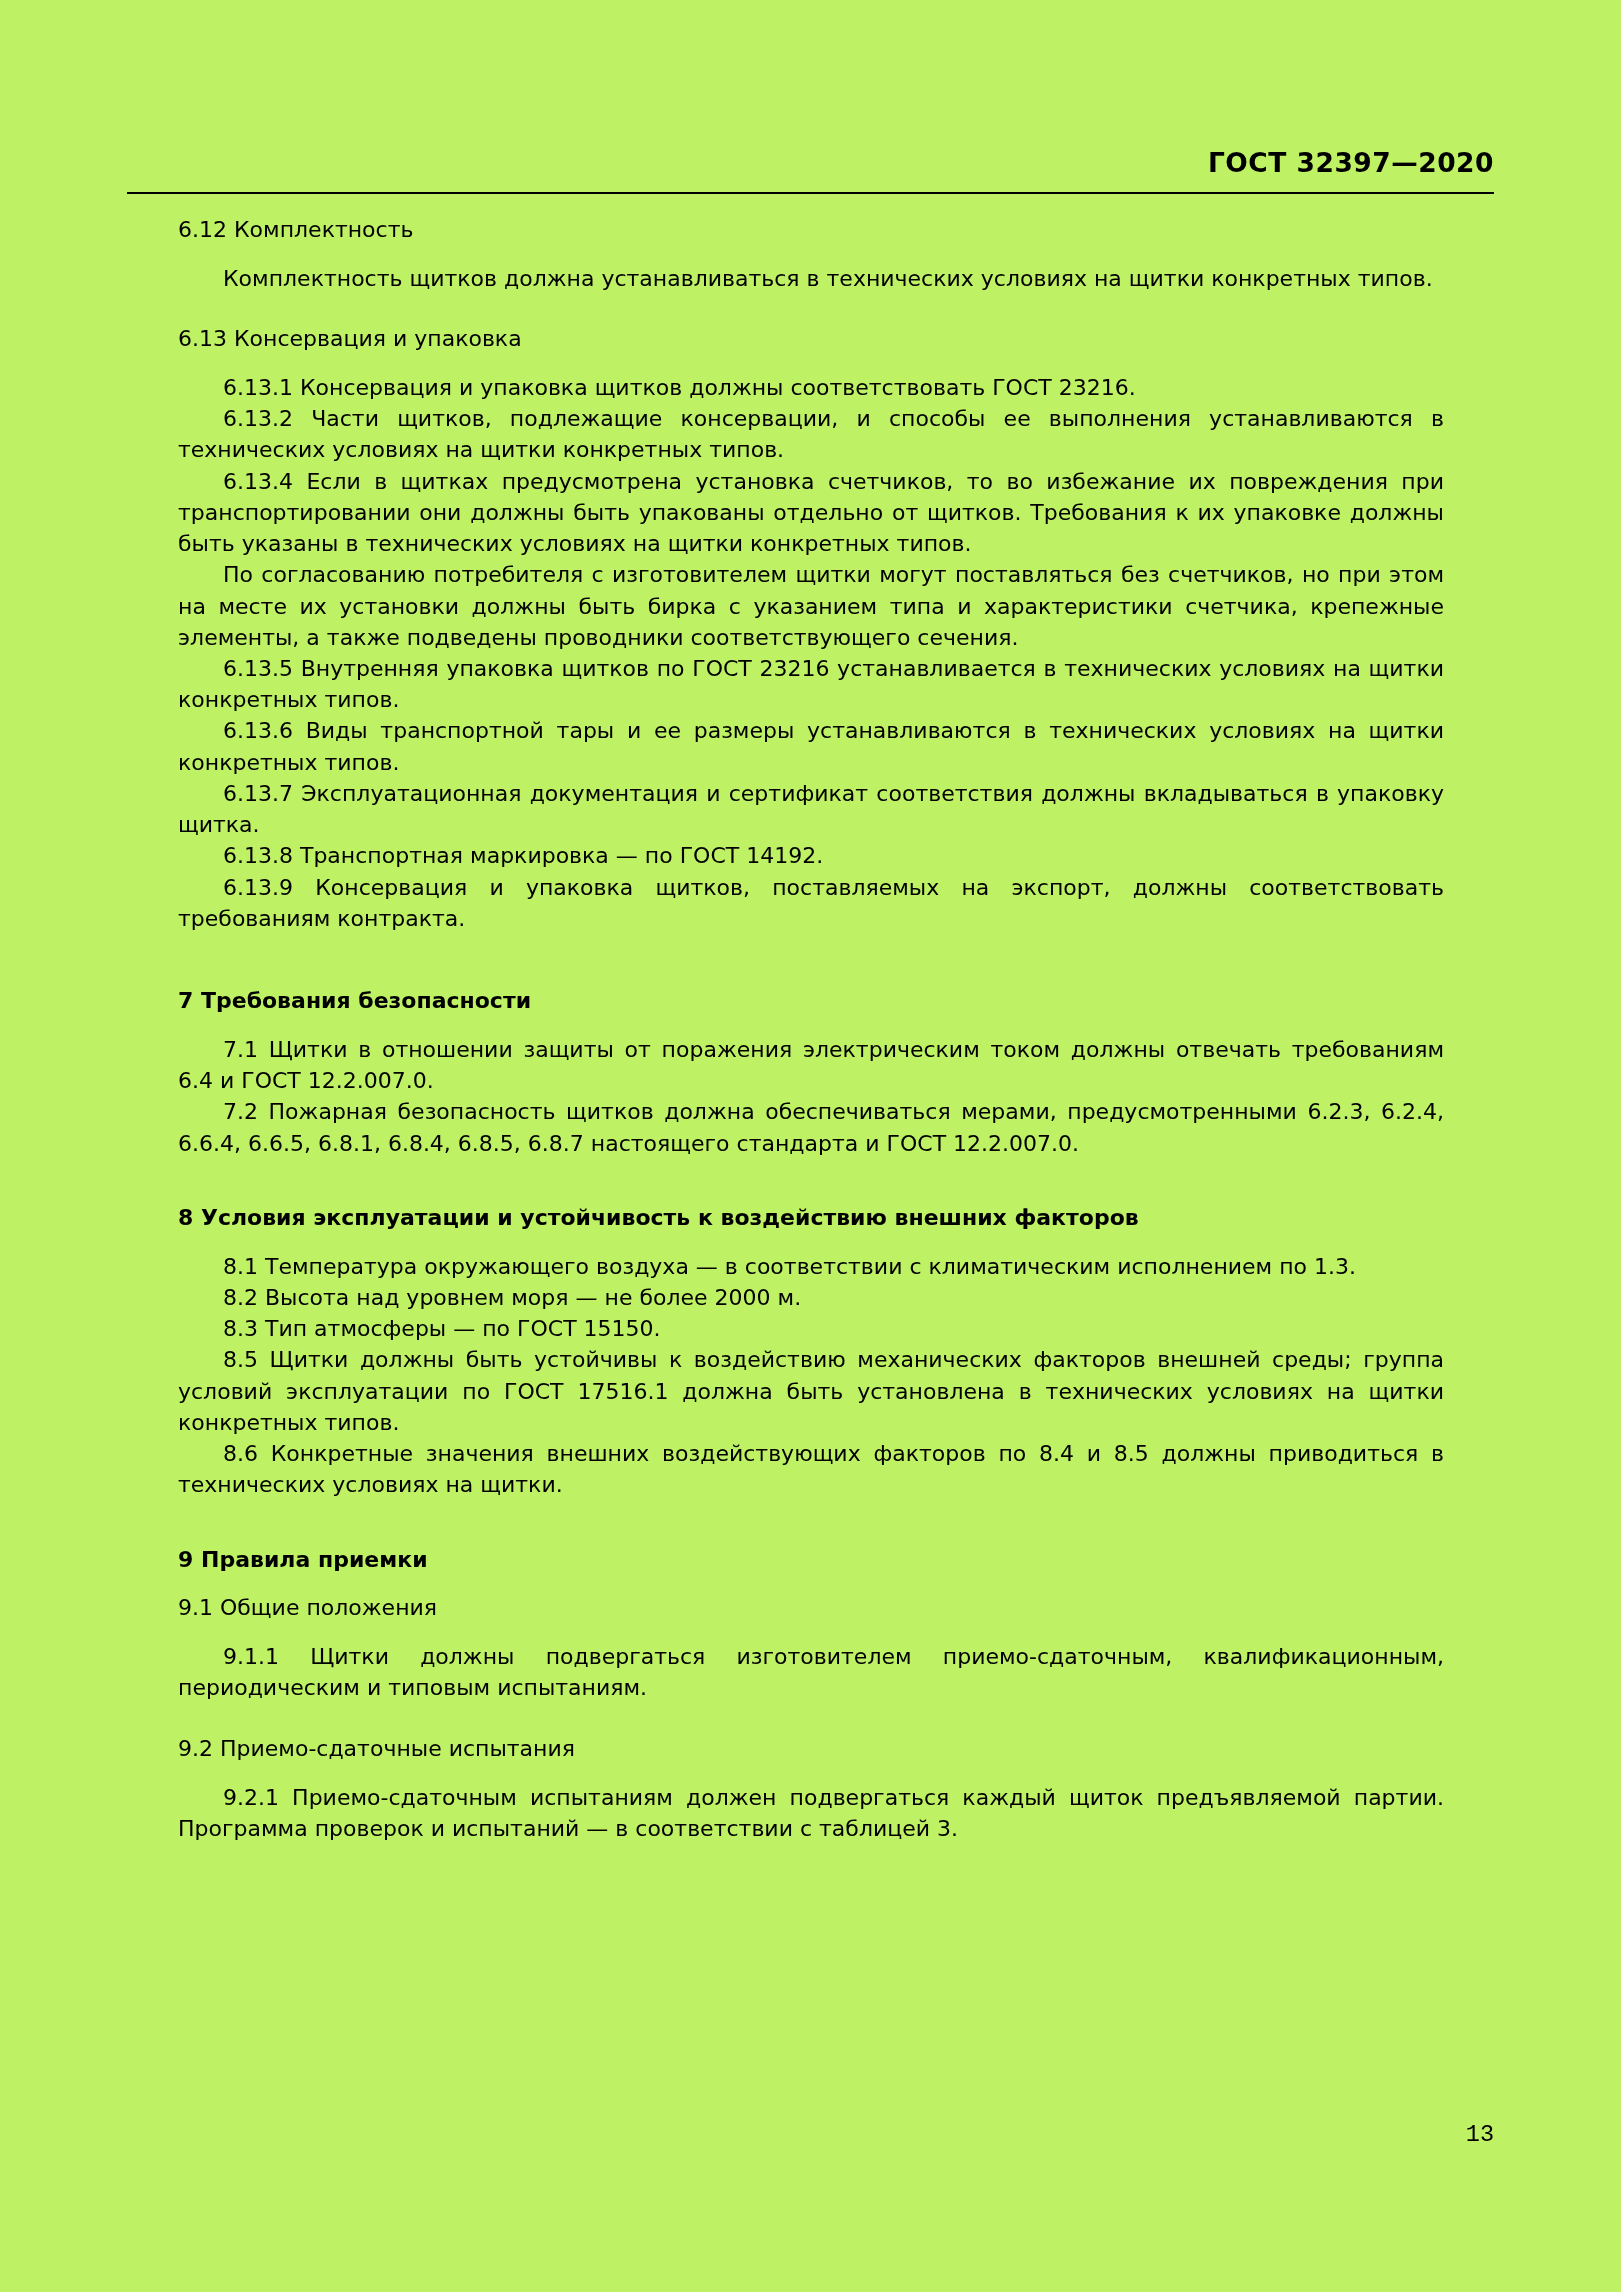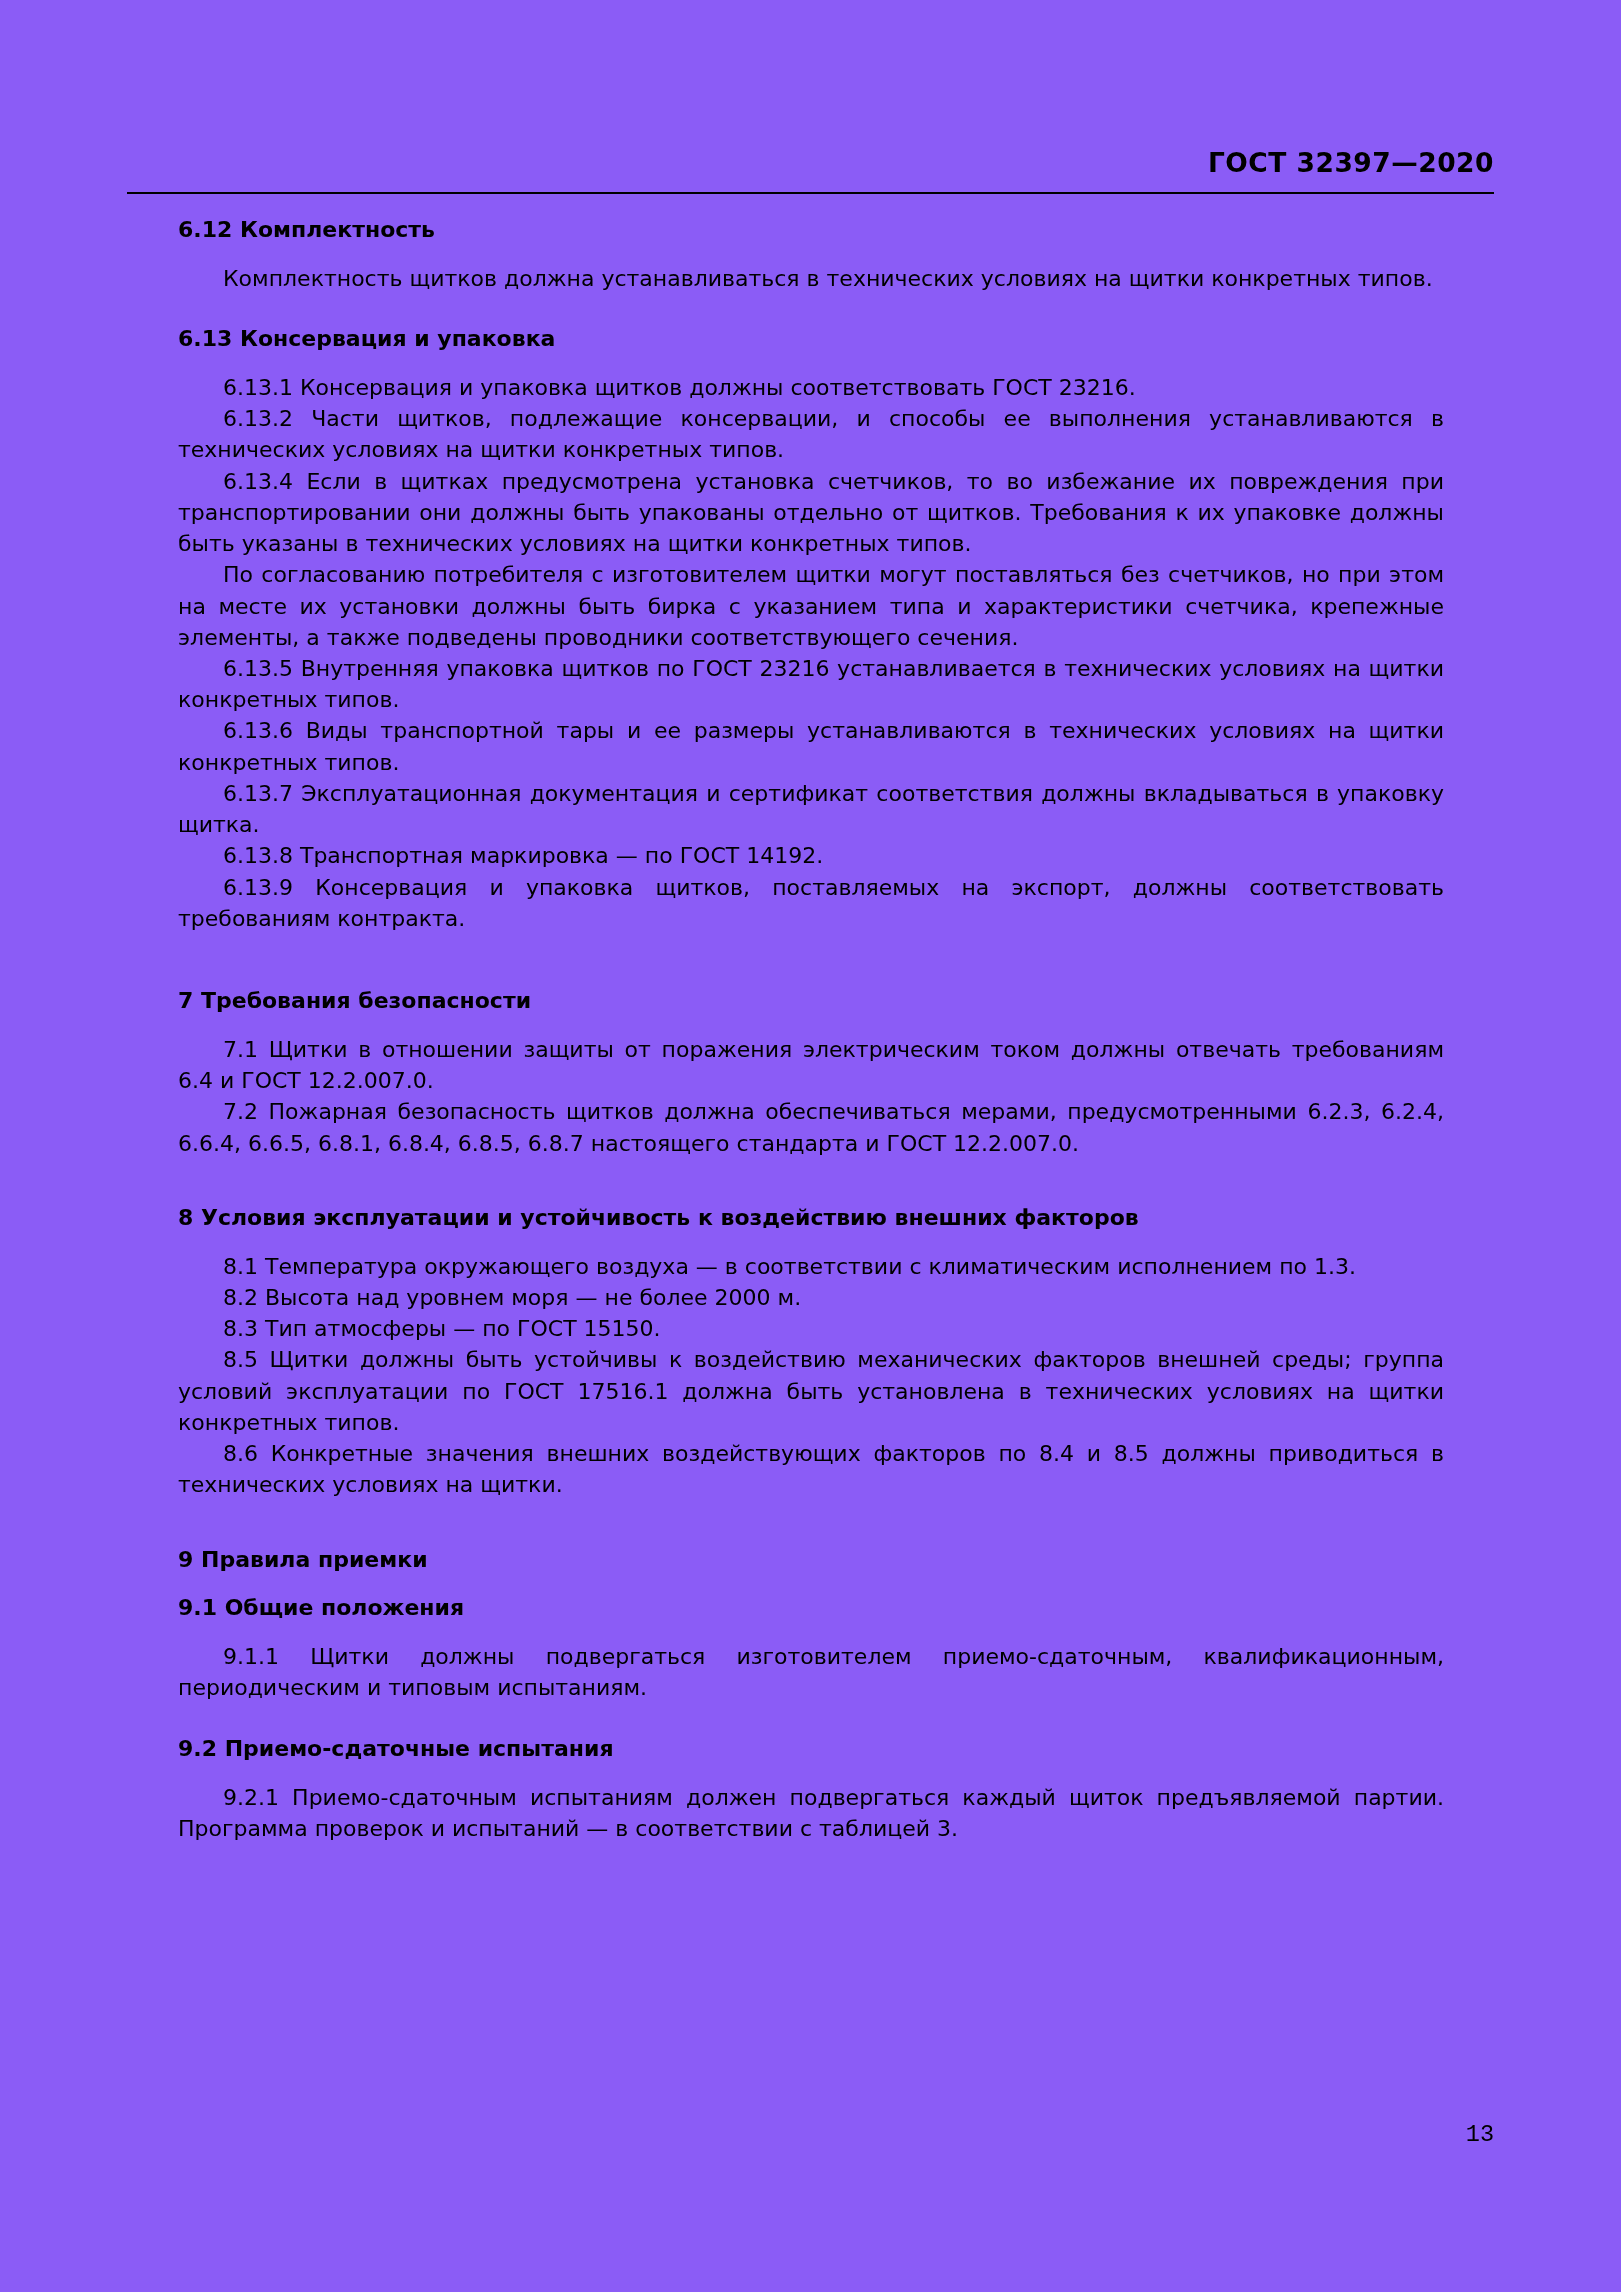--- a/index.html
+++ b/index.html
@@ -9,21 +9,21 @@
   }
   body {
     font-family: "DejaVu Sans", sans-serif;
     color: #000000;
   }
   .page {
     position: relative;
     width: 1621px;
     height: 2293px;
     margin: 0 auto;
-    background: #8b5cf6;
+    background: #bef264;
     box-sizing: border-box;
     padding: 0;
     overflow: hidden;
   }
   .header {
     position: absolute;
     top: 147px;
     right: 127px;
     font-size: 26.5px;
     font-weight: bold;
@@ -49,21 +49,21 @@
     font-size: 22px;
     line-height: 1.42;
     text-align: justify;
     text-justify: inter-word;
     font-family: "DejaVu Sans", sans-serif;
   }
   .indent {
     text-indent: 45px;
   }
   .sub-head {
-    font-weight: bold;
+    font-weight: normal;
     font-size: 22px;
     margin: 0;
     text-indent: 0;
     line-height: 1.42;
   }
   .sec-head {
     font-weight: bold;
     font-size: 28px;
     margin: 0;
     line-height: 1.3;

